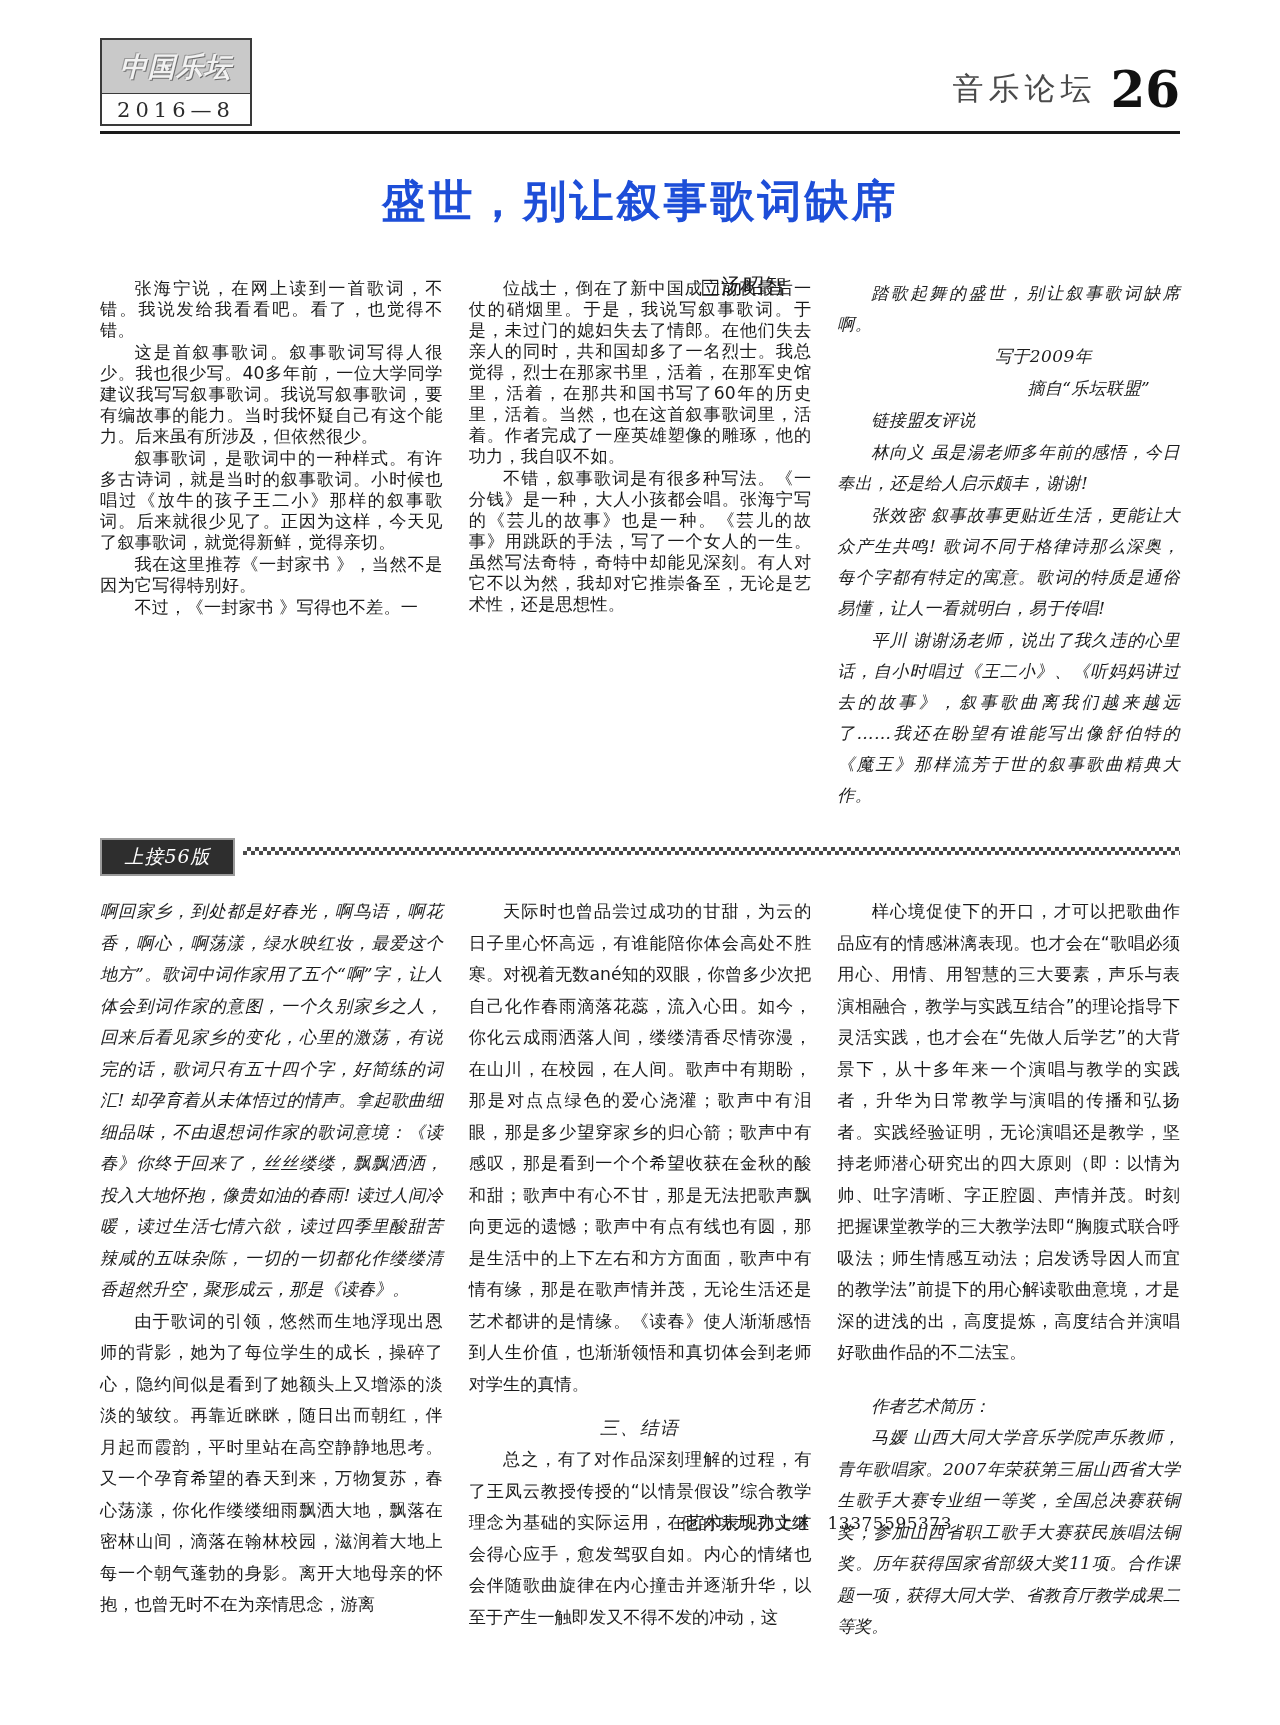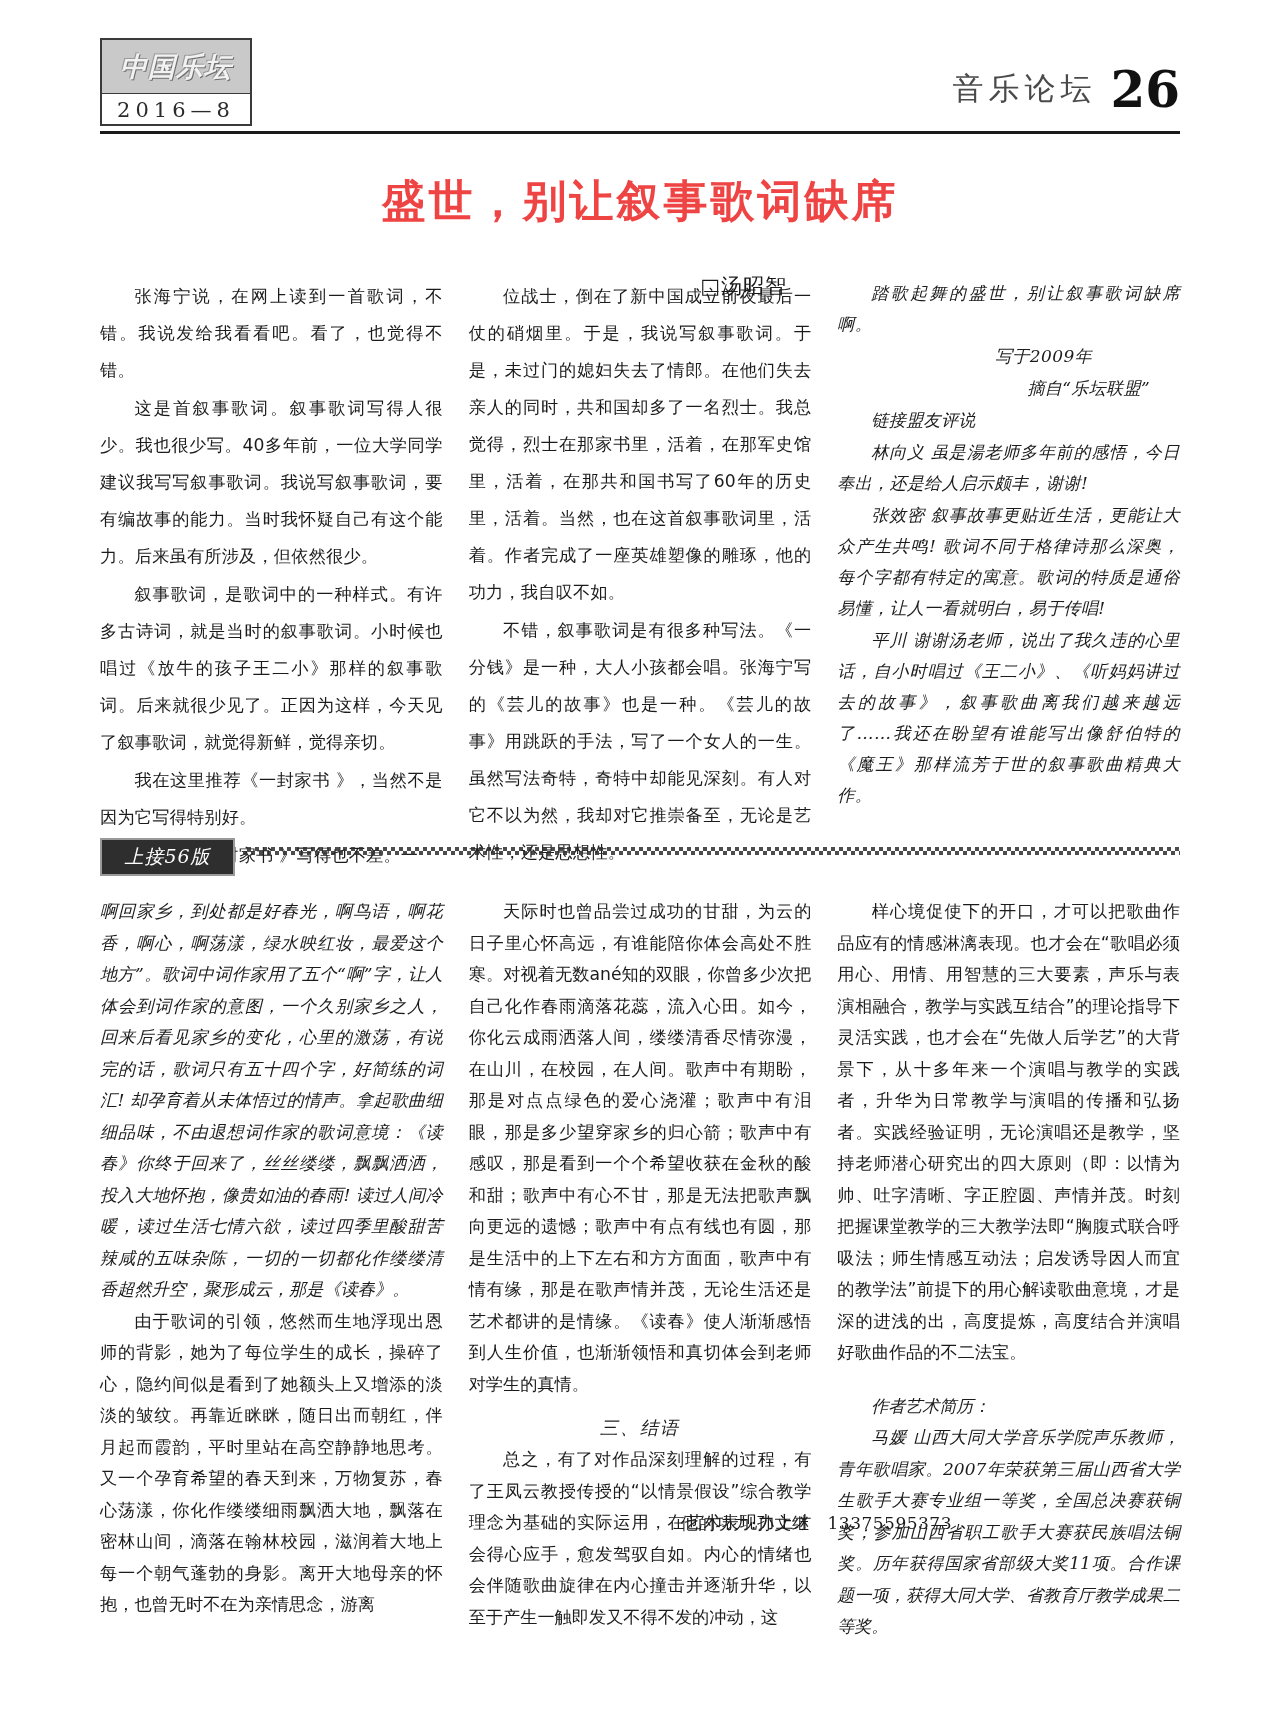--- a/index.html
+++ b/index.html
@@ -89,21 +89,21 @@
   
   .article-title {
     position: absolute;
     left: 100px; top: 172px;
     width: 1080px;
     text-align: center;
     font-family: "DejaVu Serif", serif;
     font-weight: bold;
     font-size: 44px;
     letter-spacing: 3px;
-    color: #ef4444;
+    color: #1d4ed8;
   }
   .byline {
     position: absolute;
     right: 265px; top: 232px;
     font-family: "DejaVu Serif", serif;
     font-size: 21px;
     letter-spacing: 1px;
     color: #1a1a1a;
     margin-top: 40px;
   }
@@ -114,21 +114,21 @@
     left: 100px; top: 278px;
     width: 1080px;
     display: flex;
     gap: 26px;
   }
   .col { width: 343px; }
   .col p {
     margin: 0 0 1px 0;
     font-family: "DejaVu Sans", sans-serif;
     font-size: 17.2px;
-    line-height: 37px;
+    line-height: 21px;
     text-align: justify;
     text-justify: inter-ideograph;
     text-indent: 2em;
     color: #1b1b1b;
     letter-spacing: 0.2px;
   }
   .col.kai p {
     font-family: "DejaVu Serif", serif;
     font-size: 17px;
     line-height: 31px;

